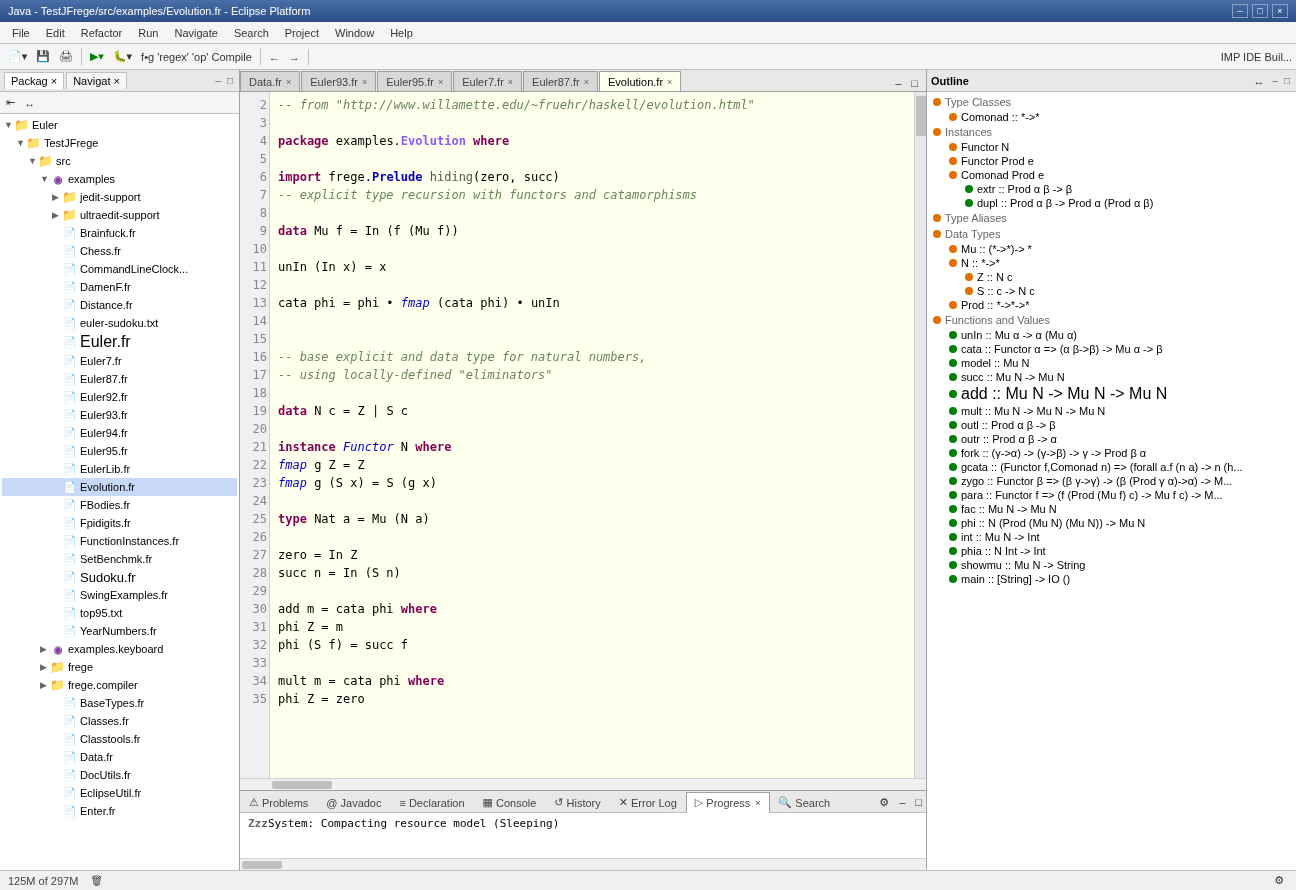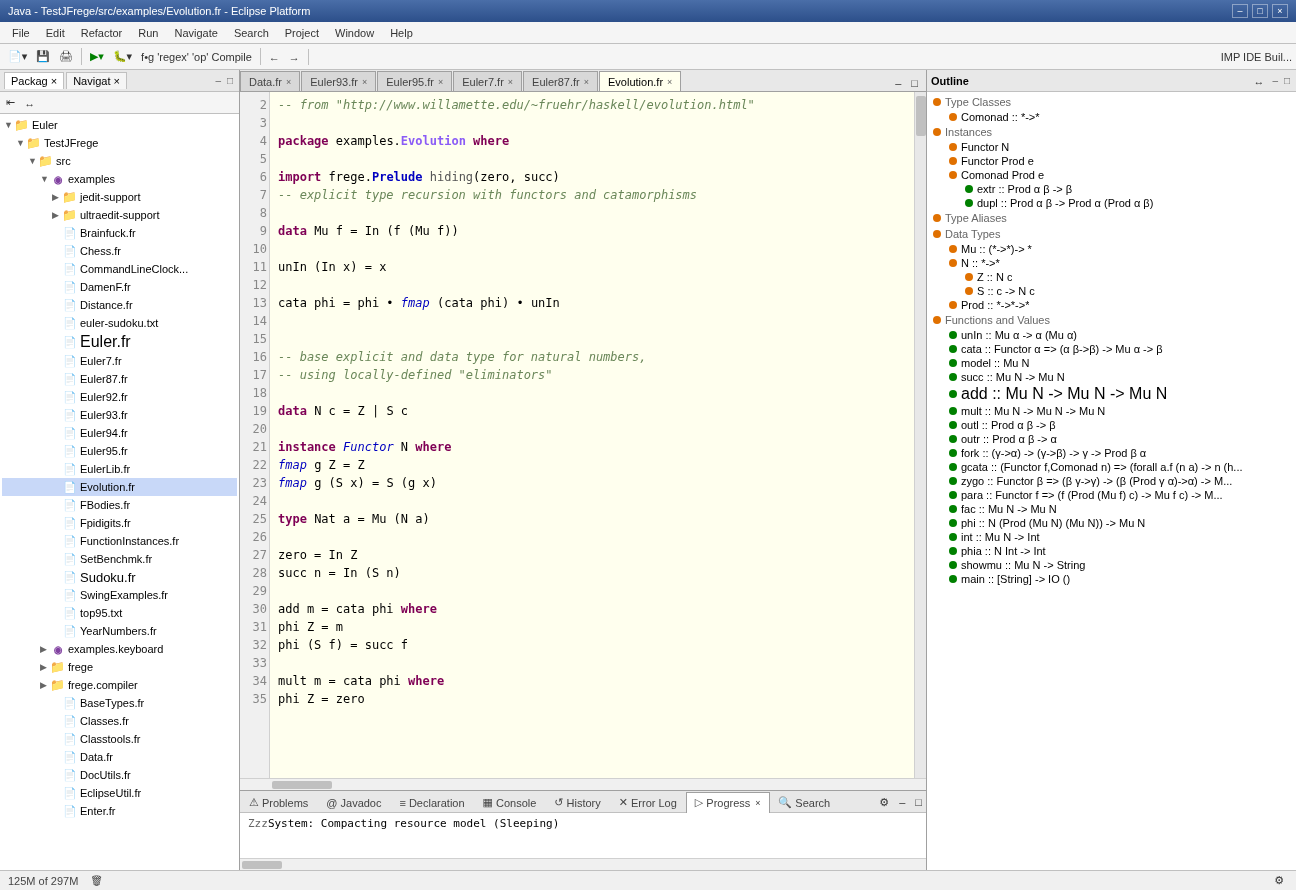--- a/index.html
+++ b/index.html
@@ -600,21 +600,21 @@
           <span>🔍</span>
           <span>Search</span>
         </div>
         <div class="bottom-right-toolbar">
           <button class="toolbar-btn">⚙</button>
           <button class="toolbar-btn">–</button>
           <button class="toolbar-btn">□</button>
         </div>
       </div>
       <div id="bottom-content">
-        <span style="color:#666; font-weight:normal;">Zzz</span><span>System: Compacting resource model (Sleeping)</span>
+        <span style="color:#666; font-weight:bold;">Zzz</span><span>System: Compacting resource model (Sleeping)</span>
       </div>
       <div style="height:12px; background:#f0f0f0; border-top:1px solid #d0d0d0;">
         <div style="width:40px; height:8px; background:#c0c0c0; border-radius:2px; margin:2px;"></div>
       </div>
     </div>
   </div>
 
   <div id="right-panel">
     <div id="right-panel-header">
       <span style="font-size:11px;font-weight:bold;">Outline</span>

